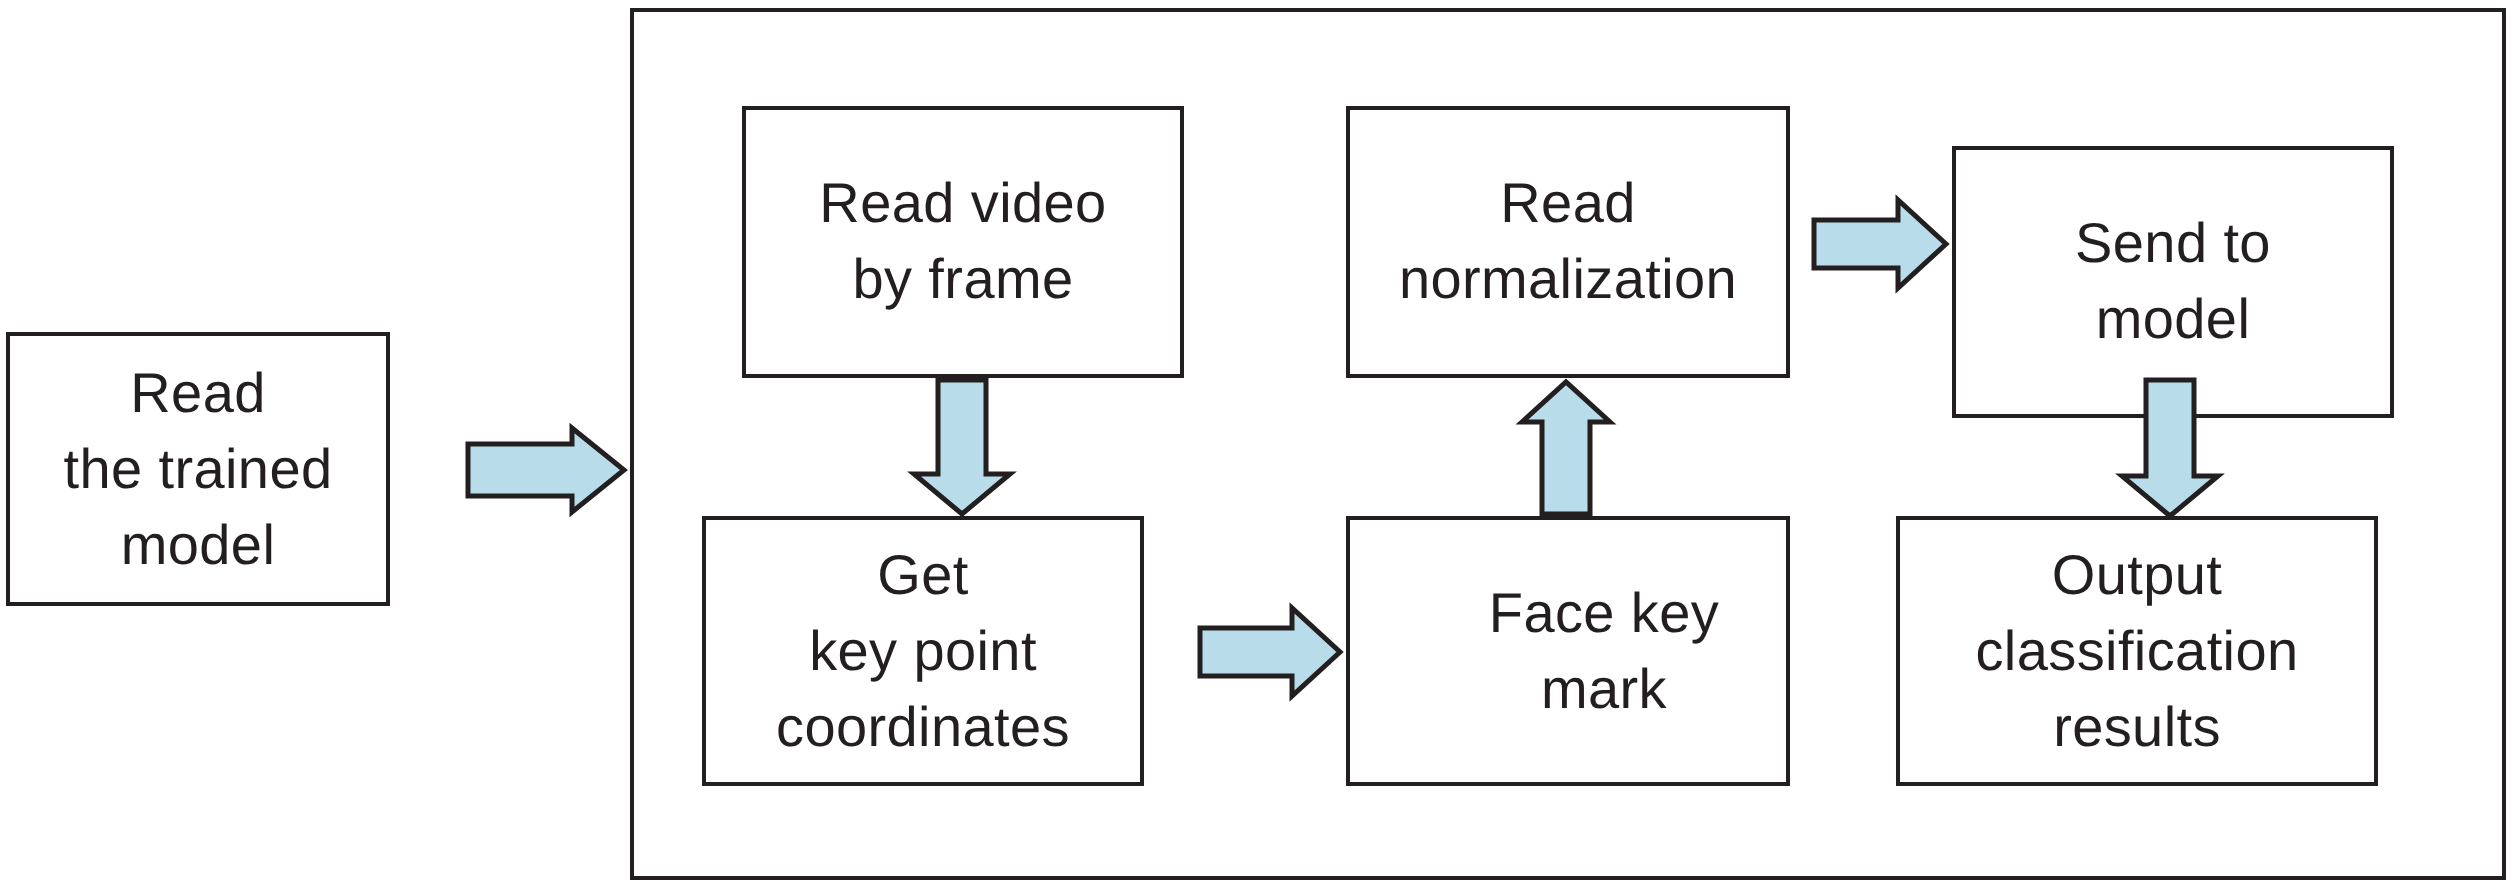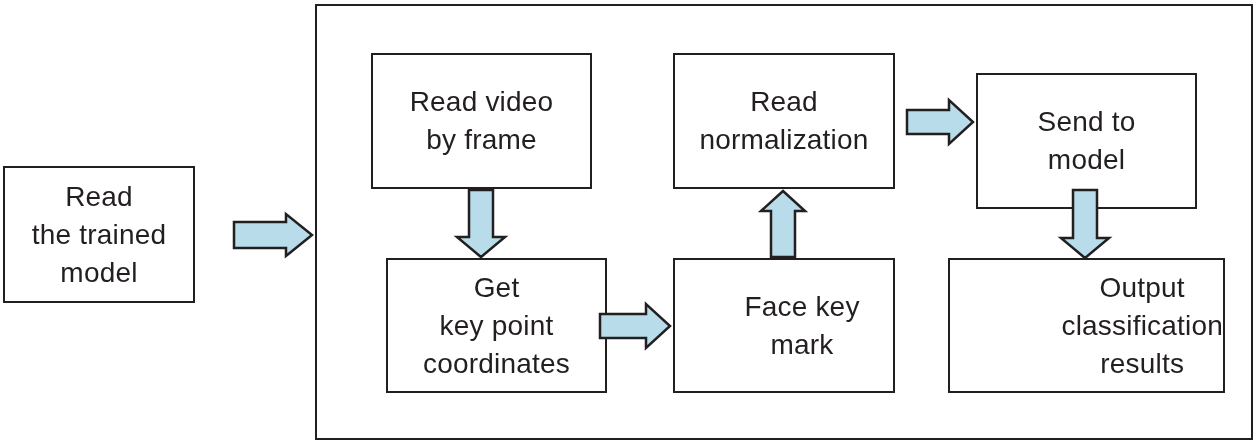--- a/index.html
+++ b/index.html
@@ -37,25 +37,25 @@
     text-align: center;
   }
   .box .label {
     white-space: pre-line;
     font-size: 28px;
     line-height: 38px;
     letter-spacing: 0.2px;
   }
   .box-read-trained-model { left: 3px;    top: 166px; width: 192px; height: 137px; }
   .box-read-video         { left: 371px;  top: 53px;  width: 221px; height: 136px; }
-  .box-get-keypoints      { left: 386px;  top: 258px; width: 221px; height: 135px; }
+  .box-get-keypoints      { left: 351px;  top: 258px; width: 221px; height: 135px; }
   .box-face-normalization { left: 673px;  top: 53px;  width: 222px; height: 136px; }
   .box-face-key-mark      { left: 673px;  top: 258px; width: 222px; height: 135px; padding-left: 36px; }
   .box-send-to-model      { left: 976px;  top: 53px;  width: 221px; height: 136px; margin-top: 20px; }
-  .box-output-results     { left: 948px;  top: 258px; width: 277px; height: 135px; justify-content: flex-end; }
+  .box-output-results     { left: 948px;  top: 258px; width: 241px; height: 135px; }
   .arrows-layer {
     position: absolute;
     left: 0; top: 0;
     width: 1257px; height: 446px;
     pointer-events: none;
   }
   .arrows-layer polygon {
     fill: var(--arrow-fill);
     stroke: var(--arrow-stroke);
     stroke-width: 2.5;

